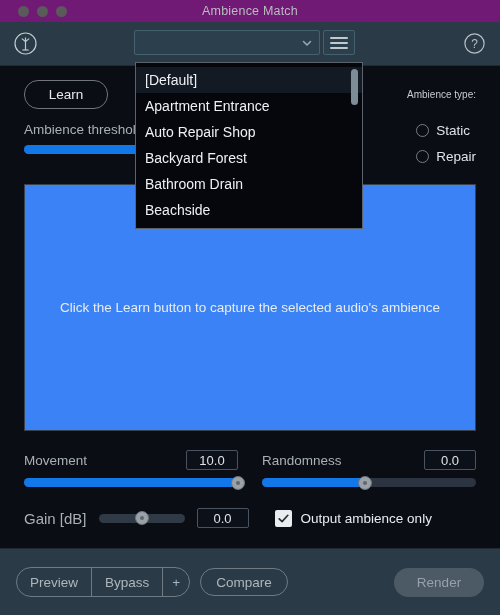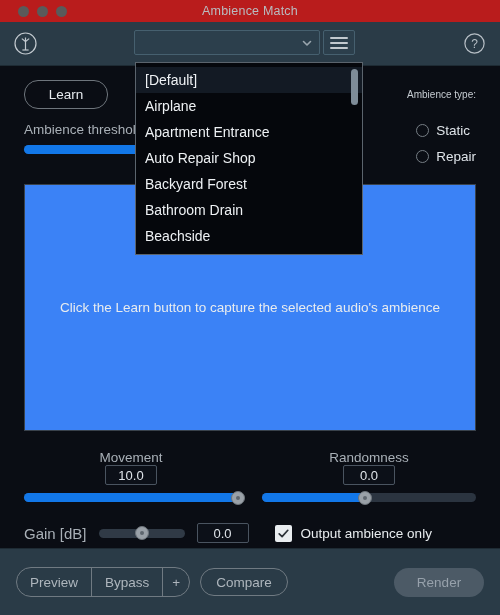--- a/index.html
+++ b/index.html
@@ -17,21 +17,21 @@
     overflow: hidden;
     background: #0a0d14;
     display: flex;
     flex-direction: column;
   }
 
   
   .titlebar {
     position: relative;
     height: 22px;
-    background: #b91c1c;
+    background: #701a75;
     display: flex;
     align-items: center;
     flex: 0 0 auto;
     padding-left: 8px;
   }
   .lights {
     display: flex;
     gap: 8px;
     padding-left: 10px;
   }
@@ -255,21 +255,20 @@
     margin-top: 19px;
   }
   .param {
     flex: 1 1 0;
     min-width: 0;
   }
   .param-head {
     display: flex;
     align-items: center;
     justify-content: space-between;
-    flex-direction: column;
   }
   .param-name {
     color: #a9b0b7;
     font-size: 13.5px;
   }
   .valuebox {
     width: 52px;
     height: 20px;
     border: 1px solid #4a5460;
     border-radius: 2px;
@@ -546,21 +545,20 @@
       <div>Preview</div>
       <div>Bypass</div>
       <div class="plus">+</div>
     </div>
     <div class="pill">Compare</div>
     <div class="render-btn">Render</div>
   </div>
 
   <div class="dropdown">
     <div class="dd-item selected">[Default]</div>
-    <div class="dd-item">Airplane</div>
     <div class="dd-item">Apartment Entrance</div>
     <div class="dd-item">Auto Repair Shop</div>
     <div class="dd-item">Backyard Forest</div>
     <div class="dd-item">Bathroom Drain</div>
     <div class="dd-item">Beachside</div>
     <div class="dd-scrollbar">
       <div class="dd-thumb"></div>
     </div>
   </div>
 

